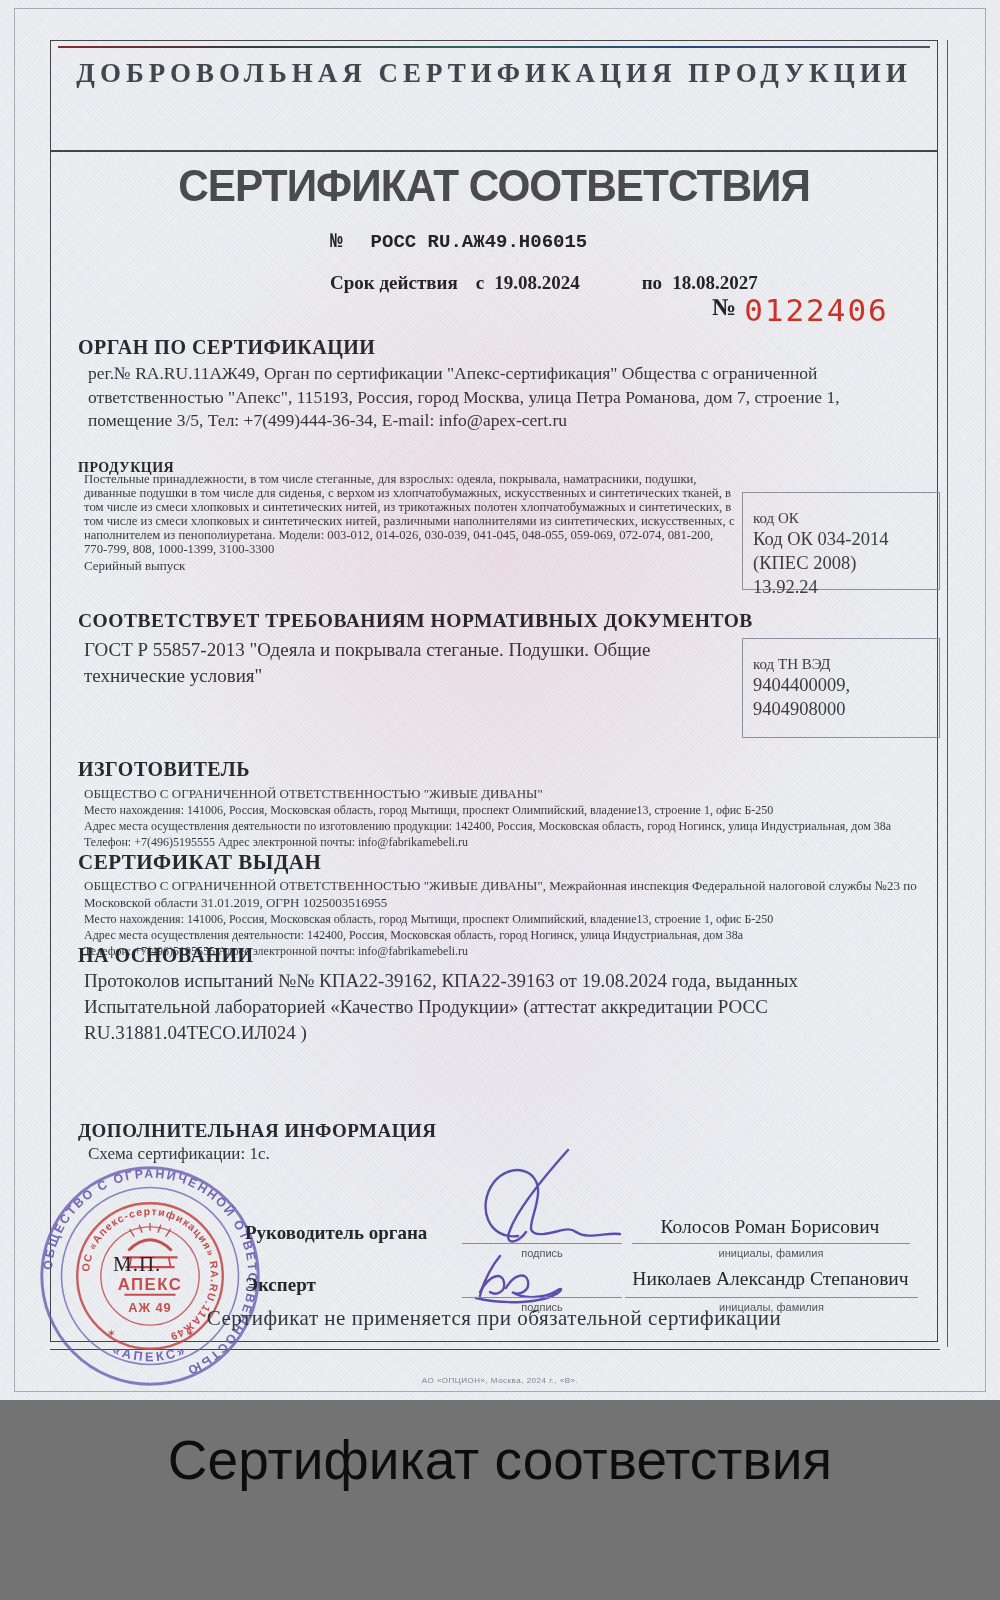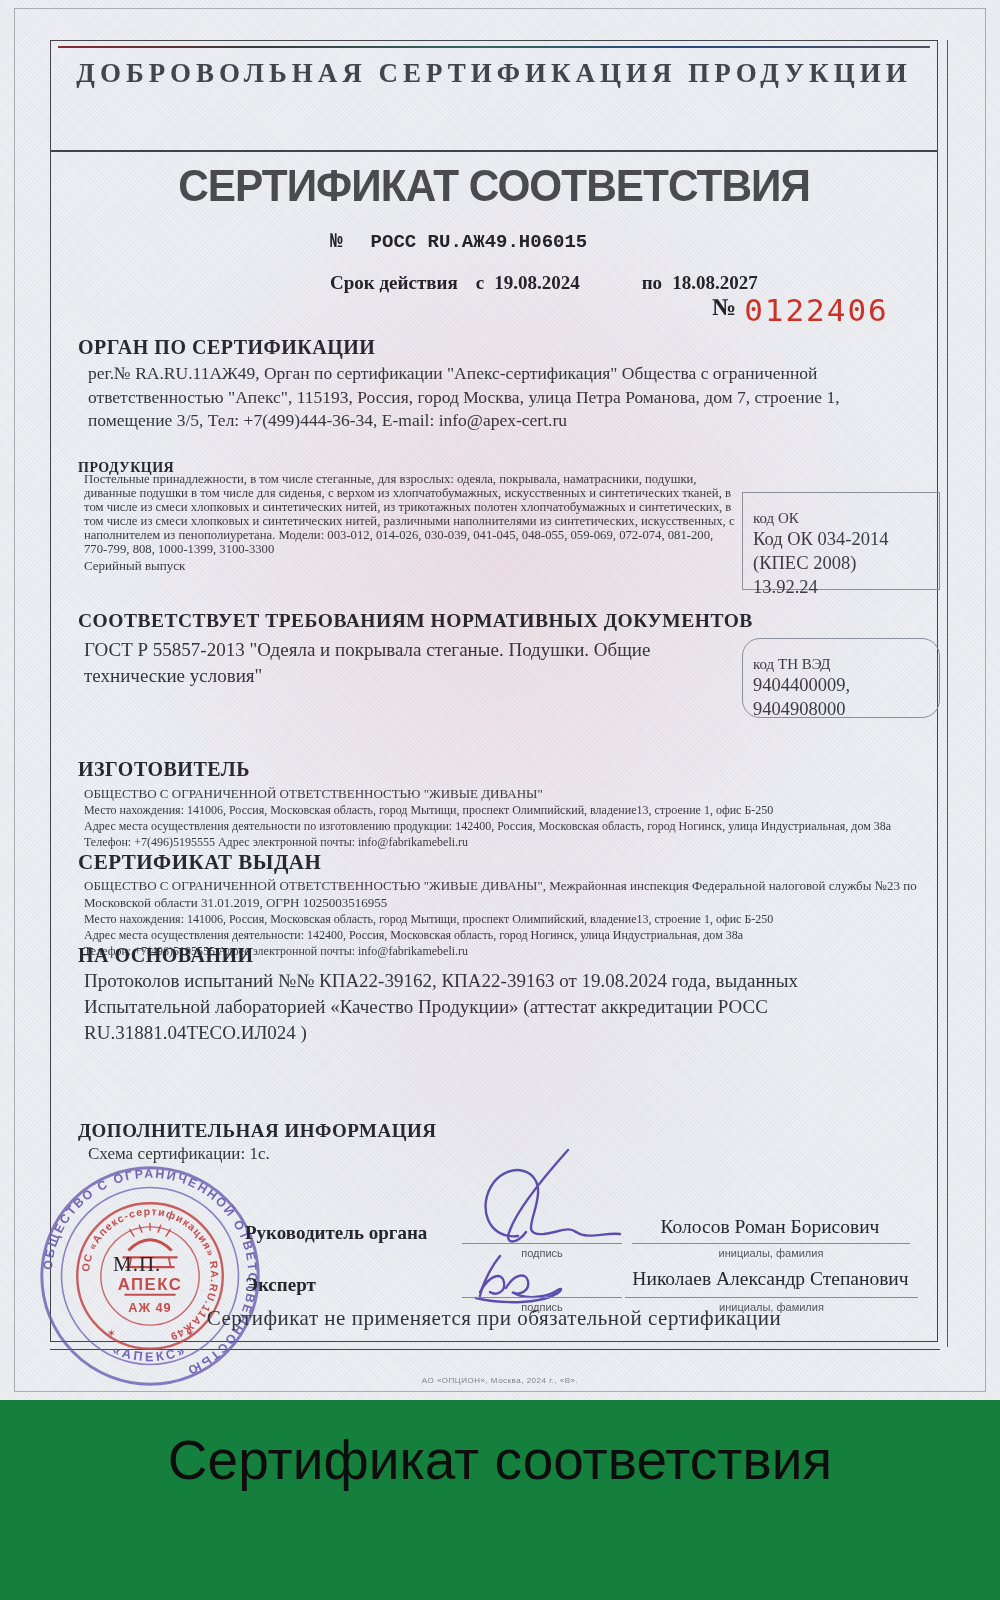--- a/index.html
+++ b/index.html
@@ -1,19 +1,19 @@
 <!DOCTYPE html>
 <html><head>
 <meta charset="utf-8">
 <style>
   * { margin:0; padding:0; box-sizing:border-box; }
   html,body { width:1000px; height:1600px; background:#ffffff; overflow:hidden; }
   body { font-family:"Liberation Serif", serif; }
 
-  .page { position:relative; width:1000px; height:1600px; background:#15803d; }
+  .page { position:relative; width:1000px; height:1600px; background:#737373; }
 
   
   .doc {
     position:absolute; left:0; top:0; width:1000px; height:1400px;
     background-color:#edeff3;
     background-image:
       radial-gradient(ellipse 55% 40% at 50% 40%, rgba(233,181,193,0.30), rgba(233,181,193,0) 72%),
       radial-gradient(ellipse 45% 28% at 50% 74%, rgba(219,195,214,0.20), rgba(219,195,214,0) 70%),
       repeating-linear-gradient(45deg, rgba(110,125,160,0.05) 0 1px, transparent 1px 3px),
       repeating-linear-gradient(-45deg, rgba(150,110,130,0.04) 0 1px, transparent 1px 3px);
@@ -51,21 +51,21 @@
   .organ-b { left:88px; top:362px; width:815px; font-size:17.5px; line-height:23.5px; color:#35353b; }
 
   .prod-h { left:78px; top:460px; font-size:14px; }
   .prod-b { left:84px; top:472px; width:652px; font-size:12.7px; line-height:14px; color:#3a3a40; }
   .prod-note { margin-top:3px; font-size:13px; }
 
   .code-box { border:1px solid #8b8f99; color:#3a3a40; padding:17px 10px; }
   .code-box .cb-label { font-size:15px; }
   .code-box .cb-line { font-size:18.5px; line-height:24px; }
   .ok-box { left:742px; top:492px; width:198px; height:98px; }
-  .tnved-box { left:742px; top:638px; width:198px; height:80px;border-radius:18px; }
+  .tnved-box { left:742px; top:638px; width:198px; height:100px; }
 
   .conf-h { left:78px; top:610px; font-size:19.5px; }
   .conf-b { left:84px; top:637px; width:625px; font-size:19px; line-height:26px; color:#35353b; }
 
   .manuf-h { left:78px; top:758px; font-size:20px; }
   .small-lines { color:#3a3a40; }
   .small-lines .l1 { font-size:13px; line-height:17px; }
   .small-lines .ln { font-size:12px; line-height:16px; }
   .manuf-b { left:84px; top:785px; width:855px; }
   .issued-h { left:78px; top:850px; font-size:21px; }

